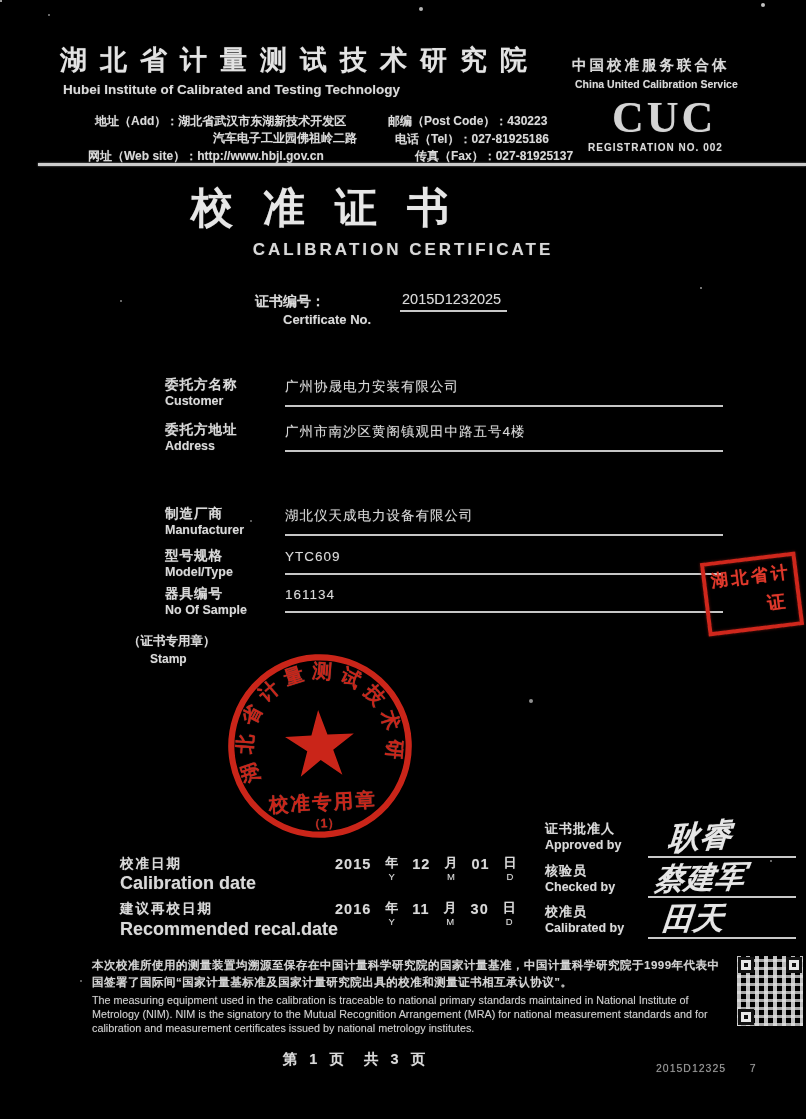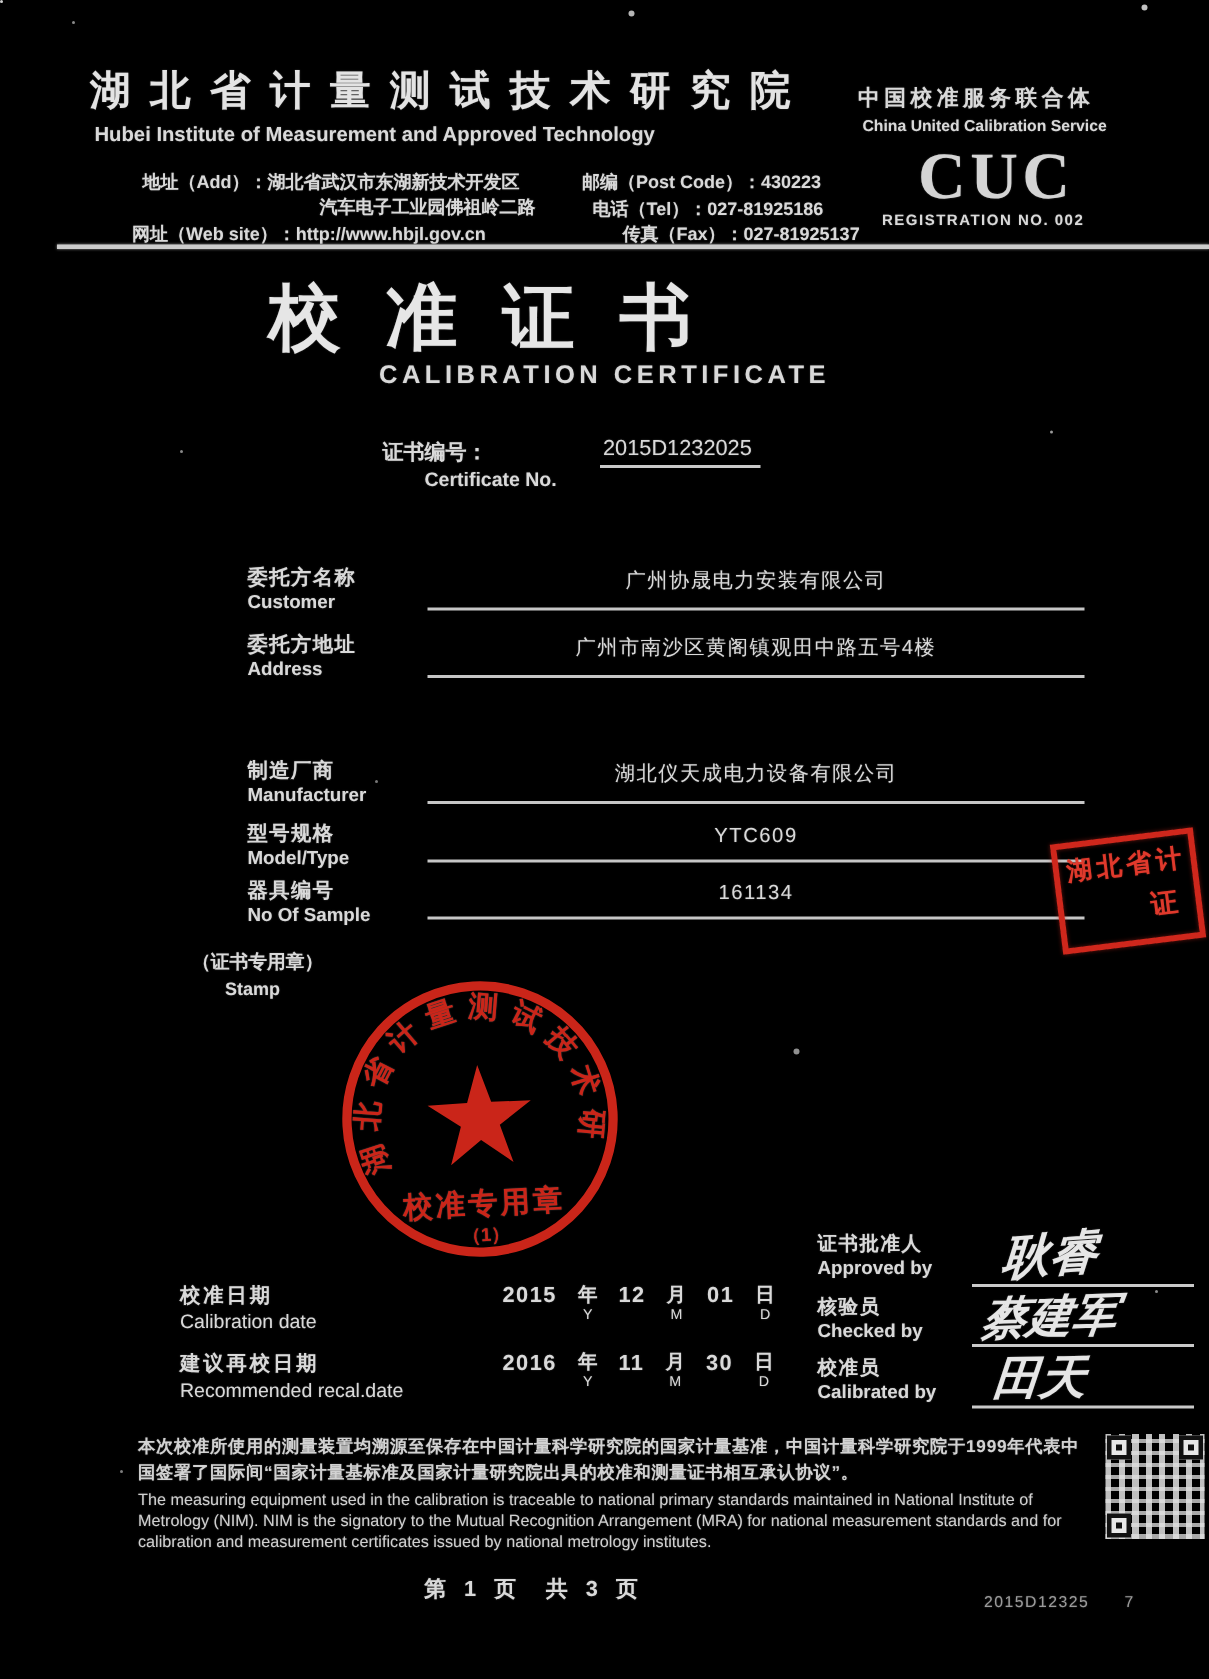--- a/index.html
+++ b/index.html
@@ -18,47 +18,47 @@
   .web{left:88px;top:148px;}
   .post{left:388px;top:113px;}
   .tel{left:395px;top:131px;}
   .fax{left:415px;top:148px;}
   .cuc-cn{left:572px;top:56px;font-size:14.5px;font-weight:bold;letter-spacing:3px;white-space:nowrap;}
   .cuc-en{left:575px;top:78px;font-size:10.5px;font-weight:bold;white-space:nowrap;}
   .cuc-logo{left:612px;top:92px;font-size:44px;font-weight:bold;font-family:"Liberation Serif",serif;letter-spacing:3px;color:#d4d4d4;}
   .cuc-reg{left:588px;top:142px;font-size:10px;font-weight:bold;letter-spacing:1px;}
   .hdr-rule{left:38px;top:163px;width:768px;height:3px;background:#cccccc;box-shadow:0 0 2px #999;}
   
-  .title-cn{left:0;top:180px;width:640px;text-align:center;font-size:48px;font-weight:bold;letter-spacing:30px;text-indent:30px;color:#e6e6e6;}
+  .title-cn{left:0;top:180px;width:640px;text-align:center;font-size:42px;font-weight:bold;letter-spacing:30px;text-indent:30px;color:#e6e6e6;}
   .title-en{left:0;top:240px;width:806px;text-align:center;font-size:17px;font-weight:bold;letter-spacing:3px;}
   
   .certno-cn{left:255px;top:293px;font-size:14px;font-weight:bold;}
   .certno-en{left:255px;top:312px;font-size:13px;font-weight:bold;margin-left:28px;}
   .certno-val{left:400px;top:291px;font-size:14.5px;padding:0 6px 3px 2px;border-bottom:2px solid #c9c9c9;}
   
   .frow{left:0;width:806px;height:46px;}
   .f-cn{position:absolute;left:165px;top:0;font-size:13.5px;font-weight:bold;letter-spacing:1px;}
   .f-en{position:absolute;left:165px;top:18px;font-size:12.5px;font-weight:bold;}
-  .f-val{position:absolute;left:285px;top:2px;width:438px;font-size:13.5px;letter-spacing:1px;border-bottom:2px solid #c6c6c6;padding-bottom:9px;text-align:center;}
+  .f-val{position:absolute;left:285px;top:2px;width:438px;font-size:13.5px;letter-spacing:1px;border-bottom:2px solid #c6c6c6;padding-bottom:9px;}
   
   .stamp-label-cn{left:128px;top:633px;font-size:12.5px;font-weight:bold;}
   .stamp-label-en{left:150px;top:652px;font-size:12px;font-weight:bold;}
   .round-stamp{left:222px;top:646px;width:196px;height:200px;opacity:.95;transform:rotate(-3deg);}
   .side-stamp{left:704px;top:557px;width:88px;height:66px;border:4px solid #cf271c;transform:rotate(-7deg);
     color:#e0392c;text-shadow:0 0 1px rgba(220,60,40,.6);box-shadow:0 0 3px rgba(200,40,30,.5), inset 0 0 3px rgba(200,40,30,.5);}
   .side-l1{position:absolute;left:5px;top:4px;font-size:17px;font-weight:bold;letter-spacing:3px;white-space:nowrap;}
   .side-l2{position:absolute;left:58px;top:32px;font-size:18px;font-weight:bold;}
   
   .so-cn{font-size:13px;font-weight:bold;letter-spacing:1px;}
   .so-en{font-size:12.5px;font-weight:bold;}
   .sig{font-family:"DejaVu Serif",serif;font-style:italic;font-weight:bold;color:#e6e6e6;white-space:nowrap;}
   .sig-line{width:148px;border-bottom:2px solid #c9c9c9;}
   
   .date-cn{font-size:13.5px;font-weight:bold;letter-spacing:2px;}
-  .date-en{font-size:13px;font-weight:normal;}
+  .date-en{font-size:18px;font-weight:bold;}
   .date-vals{display:flex;align-items:flex-start;gap:14px;font-size:14.5px;}
   .unit{display:inline-flex;flex-direction:column;align-items:center;line-height:1;}
   .unit .u-cn{font-size:13px;font-weight:bold;}
   .unit .u-en{font-size:9.5px;margin-top:3px;}
   .num{font-weight:bold;letter-spacing:1px;}
   
   .notes{left:92px;top:957px;width:628px;}
   .note-cn{font-size:11.5px;line-height:1.45;font-weight:bold;letter-spacing:.5px;color:#d2d2d2;}
   .note-en{margin-top:3px;font-size:10.8px;line-height:1.3;color:#cycyc;color:#cfcfcf;}
   .qr{left:737px;top:956px;width:66px;height:70px;background:
@@ -73,21 +73,21 @@
     box-shadow:420px 8px 0 1px #b5b5b5, 48px 14px 0 0 #8a8a8a, 762px 4px 0 1px #c2c2c2,
       700px 287px 0 0 #9a9a9a, 120px 300px 0 0 #888, 530px 700px 0 1px #909090,
       80px 980px 0 0 #7d7d7d, 770px 860px 0 0 #8a8a8a, 250px 520px 0 0 #777;}
 </style>
 </head>
 <body>
 
 <div class="page">
 
   <div class="abs org-cn">湖北省计量测试技术研究院</div>
-  <div class="abs org-en">Hubei Institute of Measurement and Approved Technology</div>
+  <div class="abs org-en">Hubei Institute of Calibrated and Testing Technology</div>
 
   <div class="abs hdr-line addr1">
     <span>地址（Add）：</span><span>湖北省武汉市东湖新技术开发区</span>
   </div>
   <div class="abs hdr-line addr2">汽车电子工业园佛祖岭二路</div>
   <div class="abs hdr-line web">
     <span>网址（Web site）：</span><span>http://www.hbjl.gov.cn</span>
   </div>
 
   <div class="abs hdr-line post">

